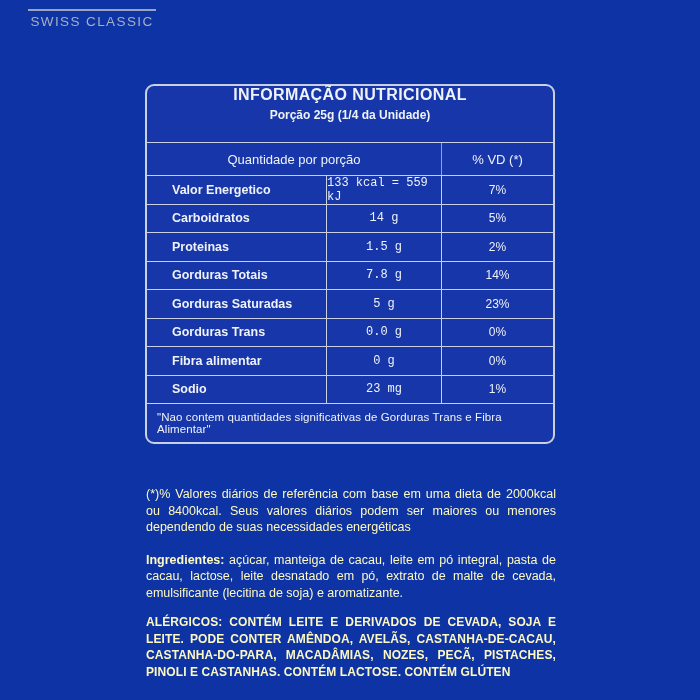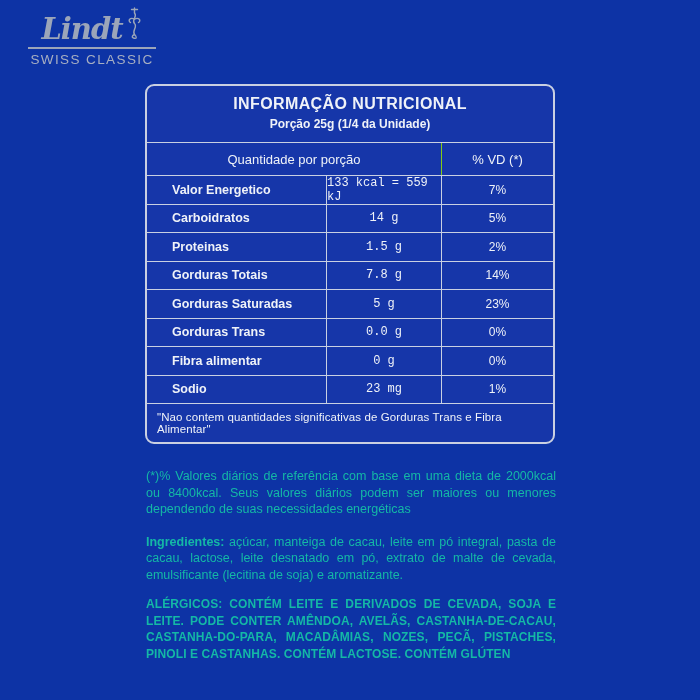--- a/index.html
+++ b/index.html
@@ -25,21 +25,21 @@
 
   
   .nutri-table{
     position:absolute;left:145px;top:84px;width:410px;height:360px;
     box-sizing:border-box;background:#1636a9;
     border:2px solid #c9d0e2;border-radius:9px;
     color:#eff2f8;display:flex;flex-direction:column;
   }
   .t-header{
     box-sizing:border-box;height:57px;border-bottom:1px solid #c9d0e2;
-    text-align:center;padding-top:9px;
+    text-align:center;
   }
   .t-title{font-size:16px;font-weight:bold;letter-spacing:.4px;}
   .t-portion{font-size:12px;font-weight:bold;margin-top:4px;}
   .t-colheads{display:flex;box-sizing:border-box;height:33px;border-bottom:1px solid #c9d0e2;}
   .t-colheads .qcell{
     box-sizing:border-box;flex:0 0 295px;border-right:1px solid #84cc16;
     display:flex;align-items:center;justify-content:center;font-size:13px;
   }
   .t-colheads .vdcell{flex:1;display:flex;align-items:center;justify-content:center;font-size:13px;}
   .t-row{display:flex;box-sizing:border-box;height:28.5px;border-bottom:1px solid #c9d0e2;}
@@ -52,44 +52,31 @@
     box-sizing:border-box;flex:0 0 115px;border-right:1px solid #c9d0e2;
     display:flex;align-items:center;justify-content:center;font-size:12px;font-family:Liberation Mono, monospace;
   }
   .t-row .dv{flex:1;display:flex;align-items:center;justify-content:center;font-size:12px;}
   .t-note{
     flex:1;display:flex;align-items:center;padding:0 10px;
     font-size:11.5px;letter-spacing:.1px;
   }
 
   
-  .text-block{position:absolute;left:146px;top:468px;width:410px;color:#14b8a6;}
+  .text-block{position:absolute;left:146px;top:486px;width:410px;color:#fef9c3;}
   .para{margin:0;text-align:justify;font-size:12.5px;line-height:16.5px;}
   .para.p-ref{margin-bottom:16px;}
   .para.p-ing{margin-bottom:13px;}
   .para.p-alerg{font-weight:bold;font-size:12px;line-height:16.5px;letter-spacing:.1px;}
   .bold{font-weight:bold;}
 </style>
 </head>
 <body>
 
 <div class="logo">
-  <div class="logo-top">
-    <span class="logo-script">Lindt</span>
-    <span>
-      <svg width="17" height="34" viewBox="0 0 17 34" fill="none" stroke="#9ba5b9" stroke-width="1.4" stroke-linecap="round">
-        <path d="M8.5 2 v5"></path>
-        <path d="M5.5 3.5 h6"></path>
-        <path d="M8.5 7 C12 10.5, 5 14, 8.5 17.5 C12 21, 5.5 25, 8.5 28.5"></path>
-        <path d="M8.5 13 C13 11, 15.5 14.5, 12.5 16.5"></path>
-        <path d="M8.5 13 C4 11, 1.5 14.5, 4.5 16.5"></path>
-        <path d="M8.5 28.5 C11.5 31.5, 10.5 33, 7.5 32 C5.5 31.2, 6 29.5, 8.5 28.5"></path>
-      </svg>
-    </span>
-  </div>
   <div class="logo-line"></div>
   <div class="logo-sub">SWISS CLASSIC</div>
 </div>
 
 <div class="nutri-table">
   <div class="t-header">
     <div class="t-title">INFORMAÇÃO NUTRICIONAL</div>
     <div class="t-portion">Porção 25g (1/4 da Unidade)</div>
   </div>
   <div class="t-colheads">

